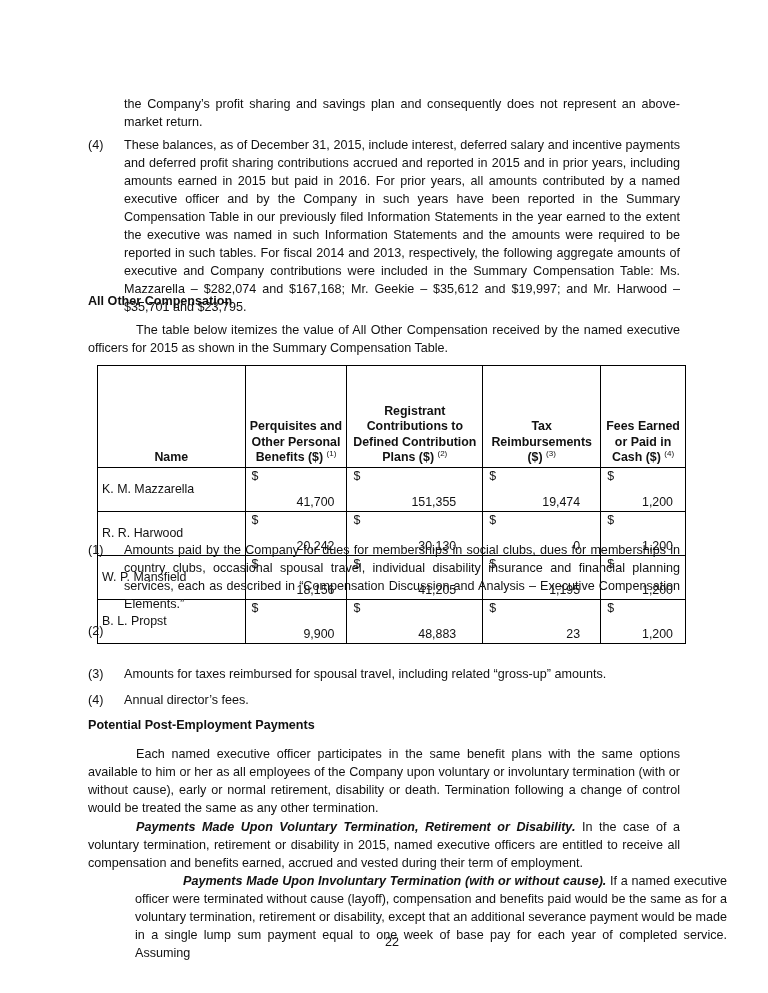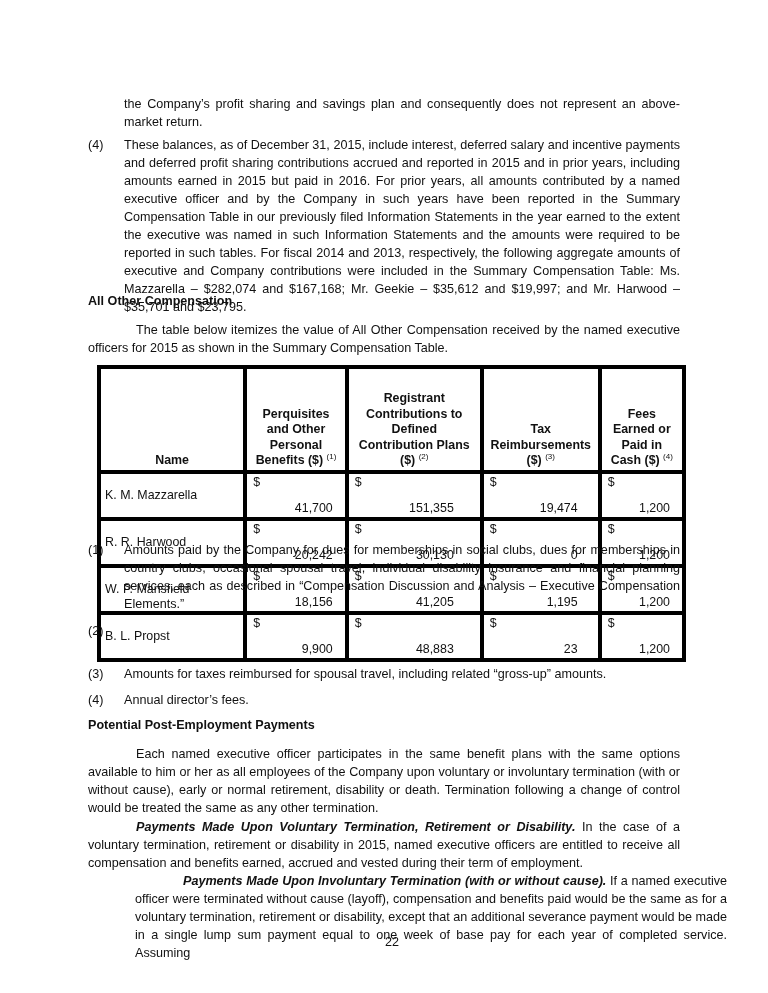--- a/index.html
+++ b/index.html
@@ -14,21 +14,21 @@
   .note .num { position: absolute; left: 0; top: 0; }
   .heading { font-weight: bold; }
   .para-indent { text-indent: 48px; }
   .bi { font-weight: bold; font-style: italic; }
   .abs { position: absolute; left: 0; width: 592px; }
 
   table.comp {
     position: absolute; left: 9px; top: 365px; width: 589px;
     border-collapse: collapse; font-size: 12.4px;
   }
-  table.comp th, table.comp td { border: 4px solid #000000; padding: 0 4px; }
+  table.comp th, table.comp td { border: 1px solid #000000; padding: 0 4px; }
   table.comp th { font-weight: bold; text-align: center; vertical-align: bottom; line-height: 15.6px; padding-bottom: 1px; }
   table.comp td { height: 17.2px; line-height: 17px; }
   td.name { text-align: left; }
   td.money { position: relative; }
   td.money .cur { position: absolute; left: 6px; }
   td.money .val { display: block; text-align: right; padding-right: 8px; margin-top: 26px; }
   sup { font-size: 8px; vertical-align: super; line-height: 0; font-weight: normal; }
   .pagenum { position: absolute; left: 8px; width: 592px; top: 935px; text-align: center; }
 </style>
 </head>

